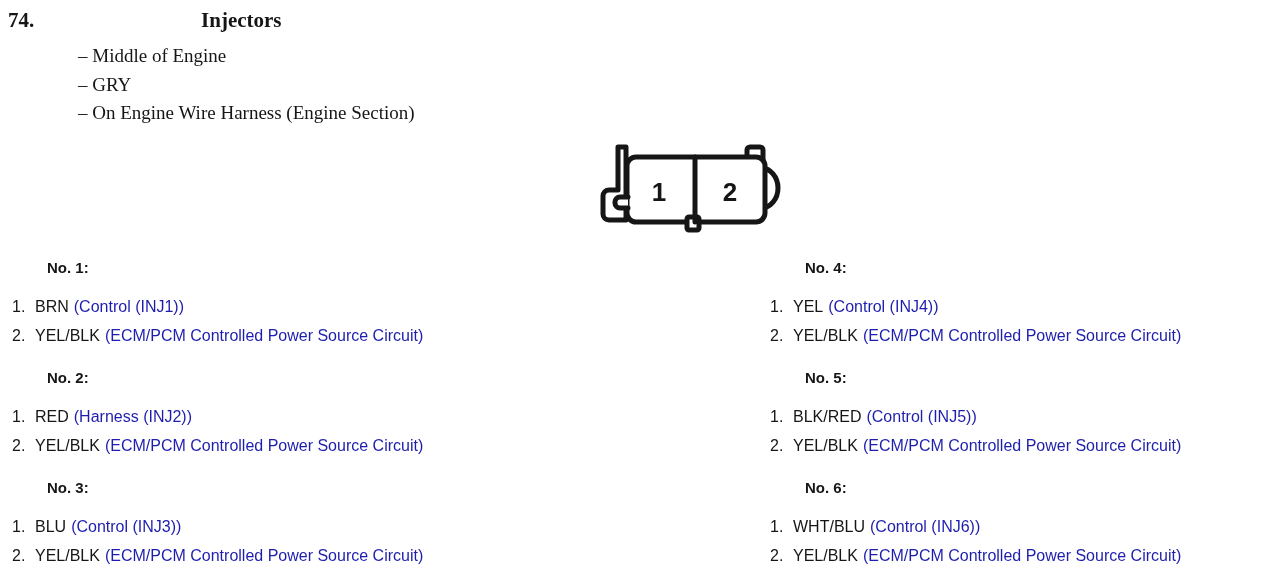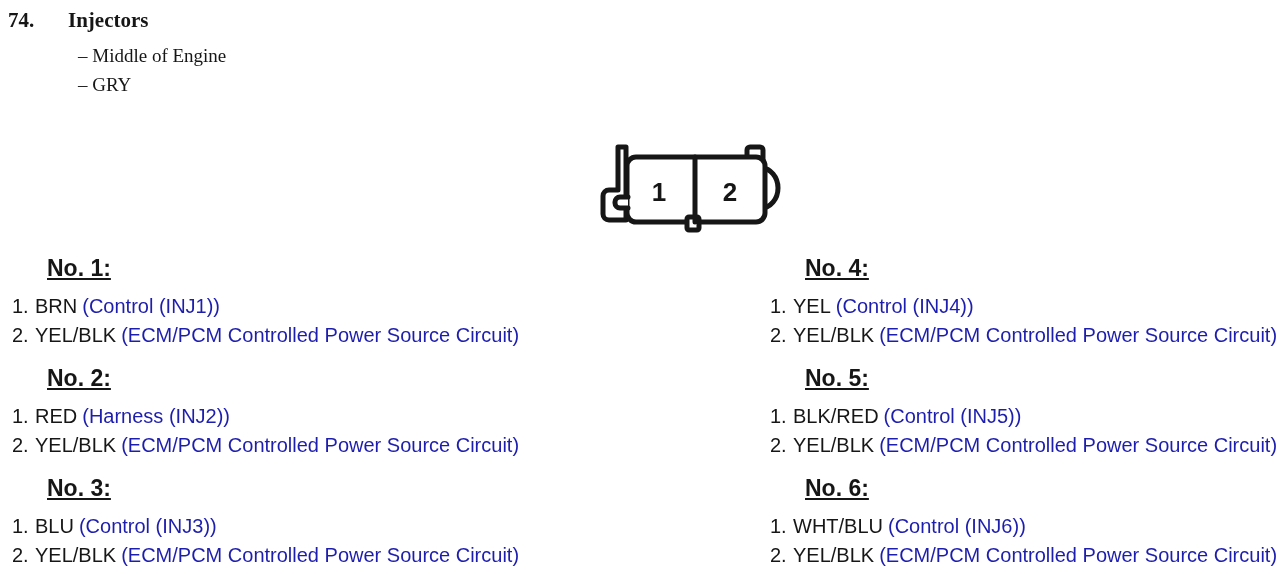--- a/index.html
+++ b/index.html
@@ -31,20 +31,21 @@
     width: 60px;
     font-size: 21px;
     font-weight: bold;
     line-height: 25px;
   }
   .title {
     font-size: 21px;
     font-weight: bold;
     line-height: 25px;
     margin-bottom: 9px;
+    text-align: center;
   }
   .detail {
     font-size: 19px;
     line-height: 28.5px;
     padding-left: 10px;
     white-space: nowrap;
   }
 
   
   .connector {
@@ -63,31 +64,30 @@
 
   
   .col {
     position: absolute;
     top: 248px;
   }
   .col-left  { left: 12px;  width: 640px; }
   .col-right { left: 730px; width: 545px; margin-left: 40px; }
 
   .group-heading {
-    font-size: 23px;
+    font-size: 15px;
     font-weight: bold;
     line-height: 24px;
     padding-left: 35px;
     margin: 16px 0 12px 0;
-    text-decoration: underline;
   }
   .group:first-child .group-heading { margin-top: 8px; }
 
   .pin-row {
-    font-size: 20px;
+    font-size: 16px;
     line-height: 29px;
     white-space: nowrap;
   }
   .pin-num {
     display: inline-block;
     width: 23px;
   }
   .circuit {
     color: var(--circuit-blue);
     margin-left: 5px;
@@ -96,20 +96,21 @@
 </head>
 <body>
 
 <div class="header">
   <span class="item-no">74.</span>
   <div class="header-right">
     <div class="title">Injectors</div>
     <div class="details">
       <div class="detail">– Middle of Engine</div>
       <div class="detail">– GRY</div>
+      <div class="detail">– On Engine Wire Harness (Engine Section)</div>
     </div>
   </div>
 </div>
 
 <div class="connector">
   <svg width="200" height="100" viewBox="0 0 200 100">
     <g fill="#ffffff" stroke="#161616" stroke-width="5" stroke-linejoin="round" stroke-linecap="round">
 
       <path d="M171,33 a17,20 0 0 1 0,40" fill="none"></path>
 

